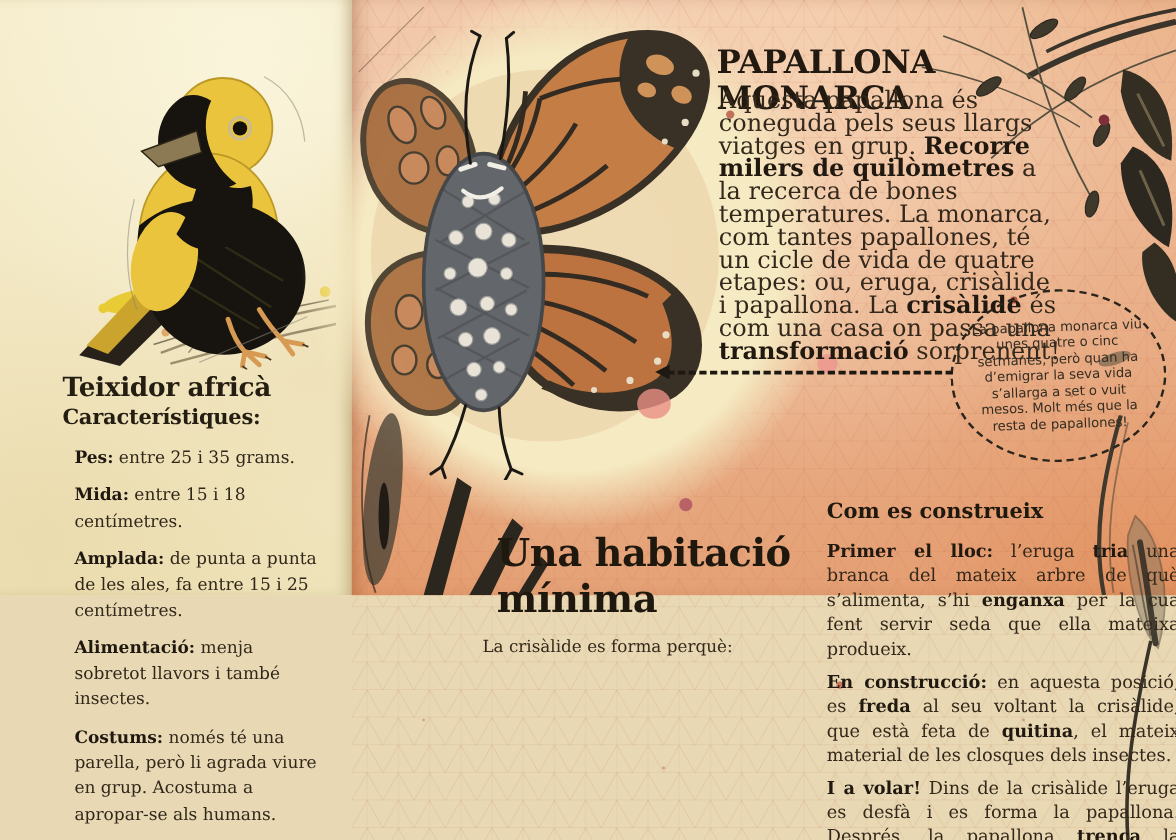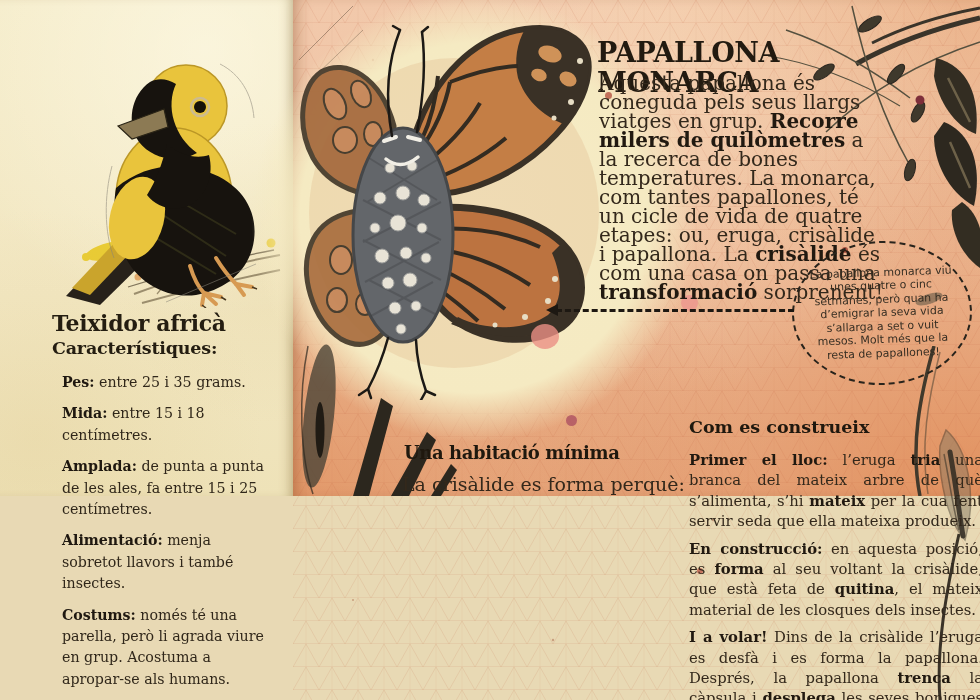--- a/index.html
+++ b/index.html
@@ -46,22 +46,22 @@
     border:2.5px dashed #29241c;border-radius:50%;box-sizing:border-box;
     display:flex;align-items:center;justify-content:center;text-align:center;
     padding:12px 14px;transform:rotate(-2deg);
     font-family:"DejaVu Sans", sans-serif;font-size:11px;line-height:13.5px;color:#352d22;}
   .arrow-line{position:absolute;left:263px;top:309px;width:238px;height:0;
     border-top:3px dashed #1d1812;}
   .arrow-head{position:absolute;left:247px;top:304px;width:0;height:0;
     border:6.5px solid transparent;border-right:12px solid #1d1812;}
 
   .room-sec{position:absolute;left:109px;top:442px;width:291px;color:#33281b;}
-  .room-sec h2{font-size:18px;margin:0 2px 11px;color:#1f180e;letter-spacing:-.4px;}
-  .room-sec p,.room-sec li{font-size:19px;line-height:20px;margin:0;}
+  .room-sec h2{font-size:32px;margin:0 12px 11px;color:#1f180e;letter-spacing:-.4px;}
+  .room-sec p,.room-sec li{font-size:14px;line-height:20px;margin:0;}
   .room-sec ul{margin:1px 0 1px;padding-left:19px;}
   .just{text-align:justify;}
 
   .build-sec{position:absolute;left:396px;top:417px;width:294px;color:#33281b;}
   .build-sec h3{font-size:17.5px;margin:0 0 13px;color:#1f180e;}
   .build-sec p{font-size:14.8px;line-height:20.4px;margin:0 0 7px;text-align:justify;}
 
   .blob{position:absolute;border-radius:50%;}
   .b1{left:238px;top:324px;width:28px;height:25px;background:rgba(235,144,133,.8);}
   .b2{left:388px;top:295px;width:17px;height:16px;background:rgba(236,152,142,.85);}
@@ -353,17 +353,17 @@
   <div class="arrow-line"></div>
   <div class="arrow-head"></div>
 
   <section class="room-sec">
     <h2>Una habitació mínima</h2>
     <p>La crisàlide es forma perquè:</p>
   </section>
 
   <section class="build-sec">
     <h3>Com es construeix</h3>
-    <p class="rich"><b>Primer el lloc:</b><span> l’eruga </span><b>tria</b><span> una branca del mateix arbre de què s’alimenta, s’hi </span><b>mateix</b><span> per la cua fent servir seda que ella mateixa produeix.</span></p>
-    <p class="rich"><b>En construcció:</b><span> en aquesta posició, es </span><b>forma</b><span> al seu voltant la crisàlide, que està feta de </span><b>quitina</b><span>, el mateix material de les closques dels insectes.</span></p>
+    <p class="rich"><b>Primer el lloc:</b><span> l’eruga </span><b>tria</b><span> una branca del mateix arbre de què s’alimenta, s’hi </span><b>enganxa</b><span> per la cua fent servir seda que ella mateixa produeix.</span></p>
+    <p class="rich"><b>En construcció:</b><span> en aquesta posició, es </span><b>freda</b><span> al seu voltant la crisàlide, que està feta de </span><b>quitina</b><span>, el mateix material de les closques dels insectes.</span></p>
     <p class="rich"><b>I a volar!</b><span> Dins de la crisàlide l’eruga es desfà i es forma la papallona. Després, la papallona </span><b>trenca</b><span> la càpsula i </span><b>desplega</b><span> les seves boniques ales.</span></p>
   </section>
 </div>
 
 </body></html>

